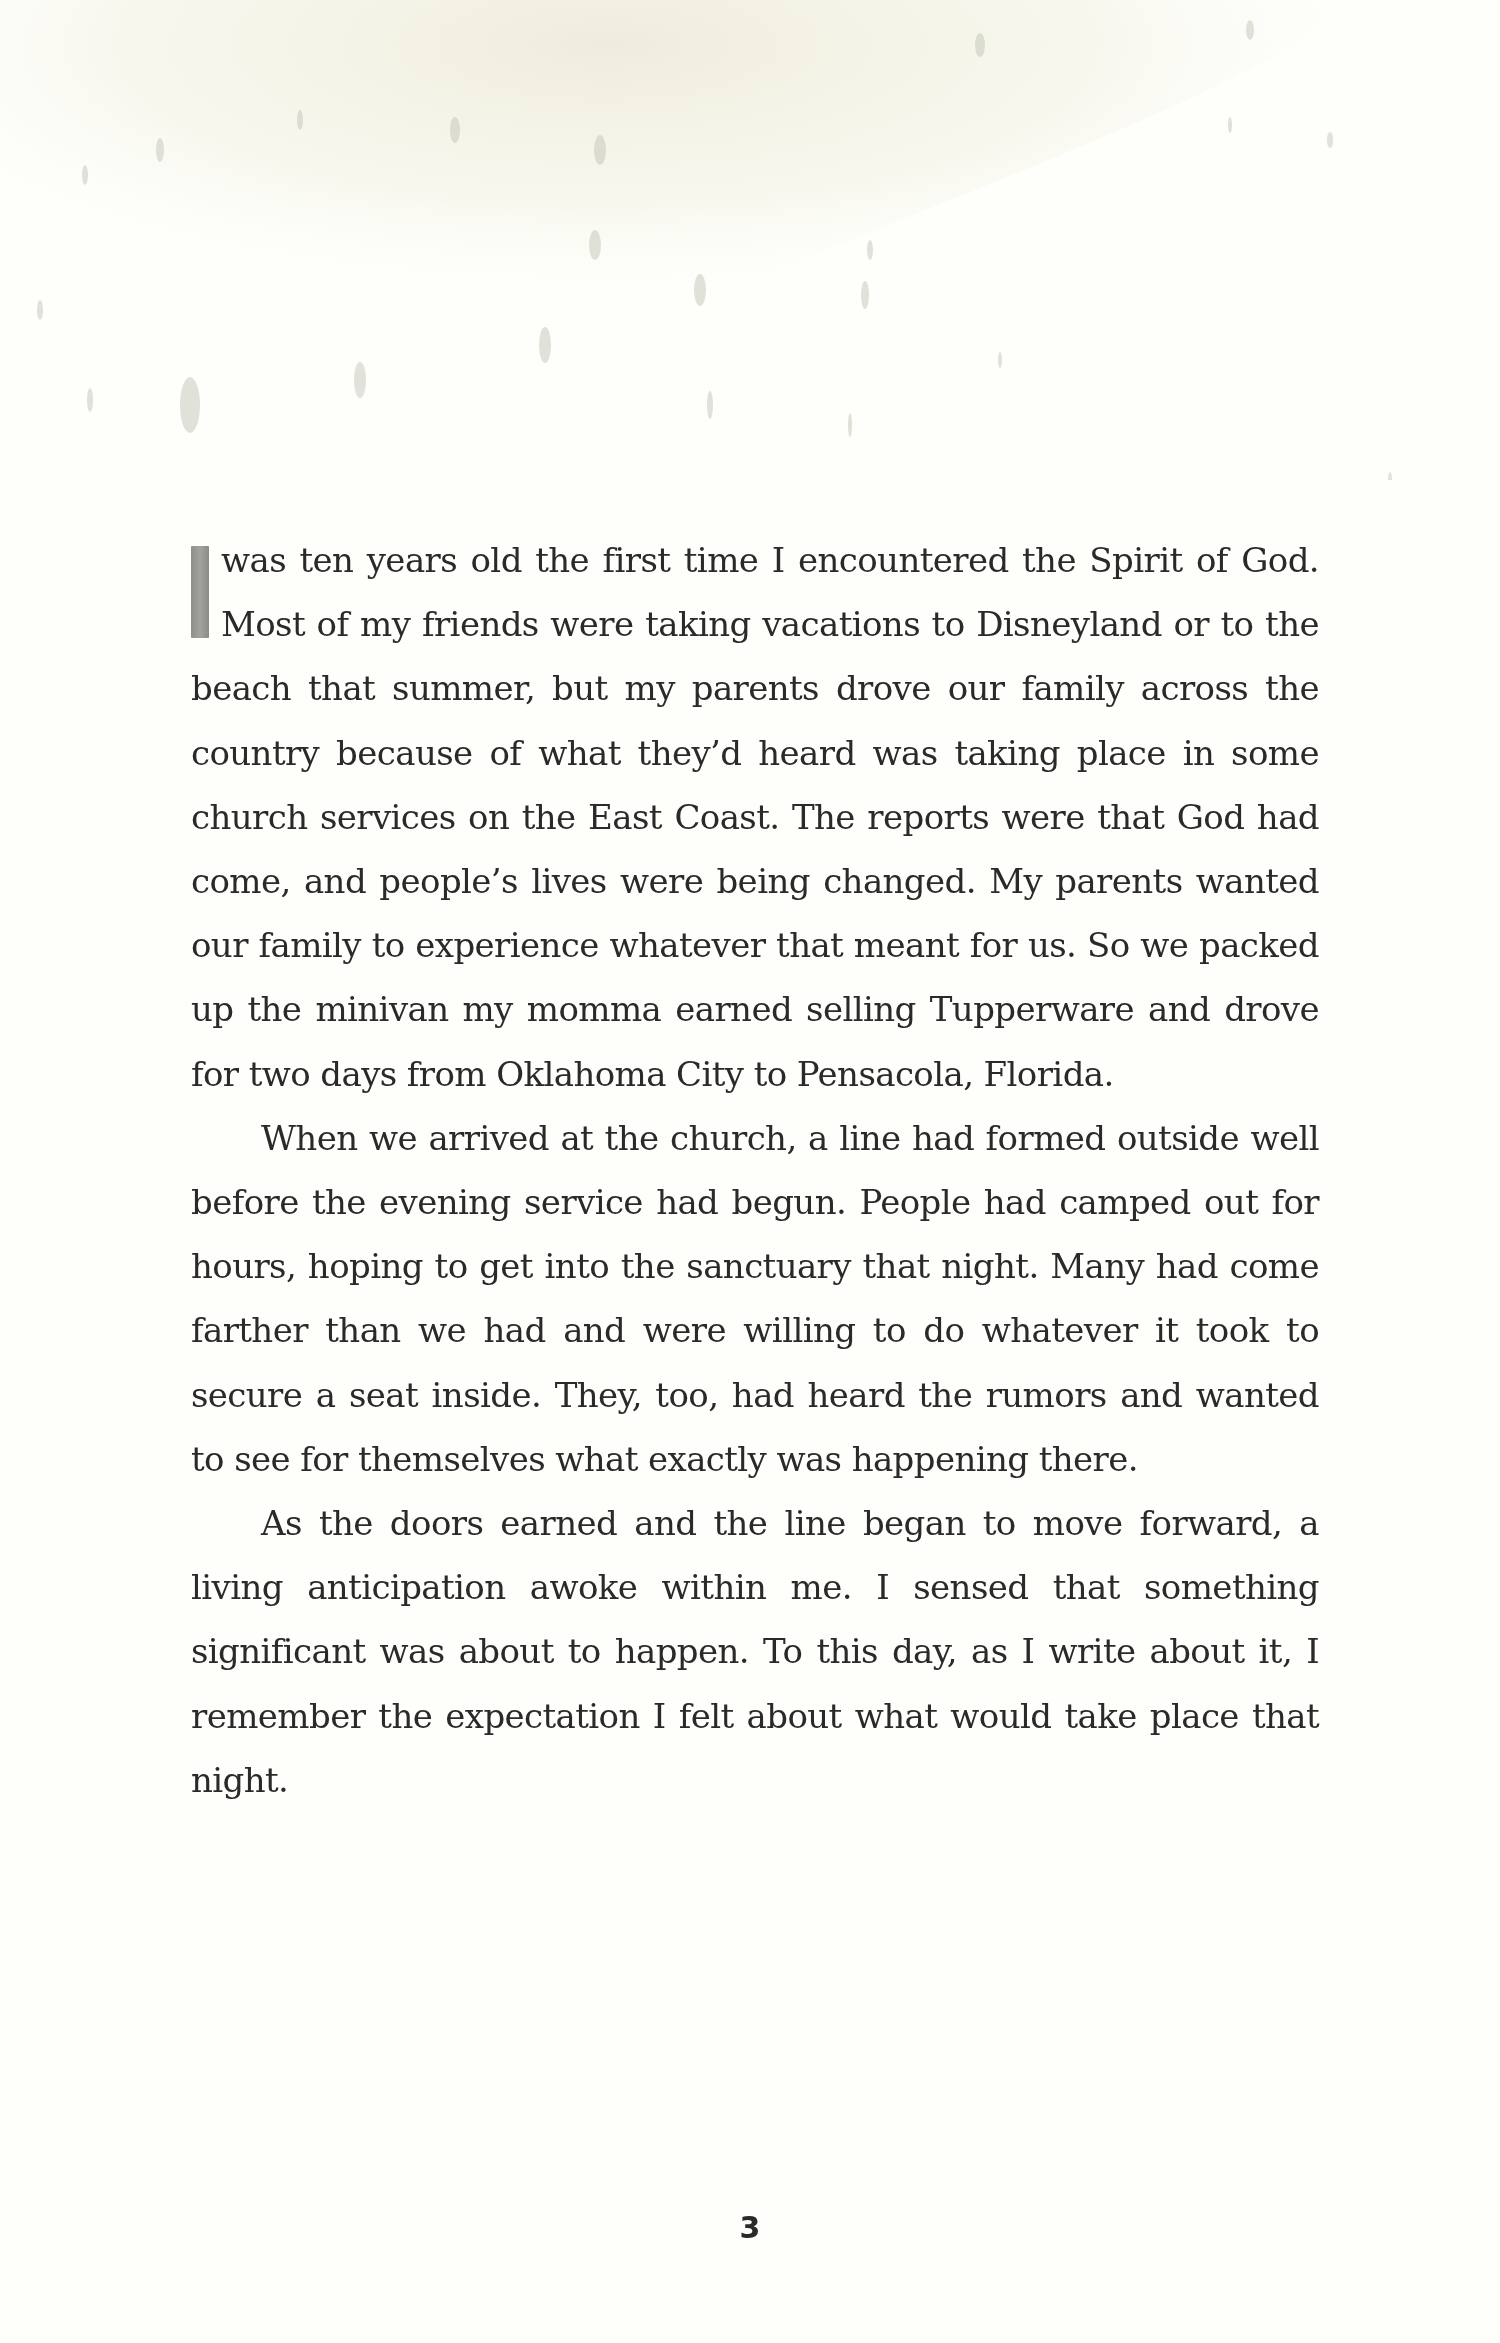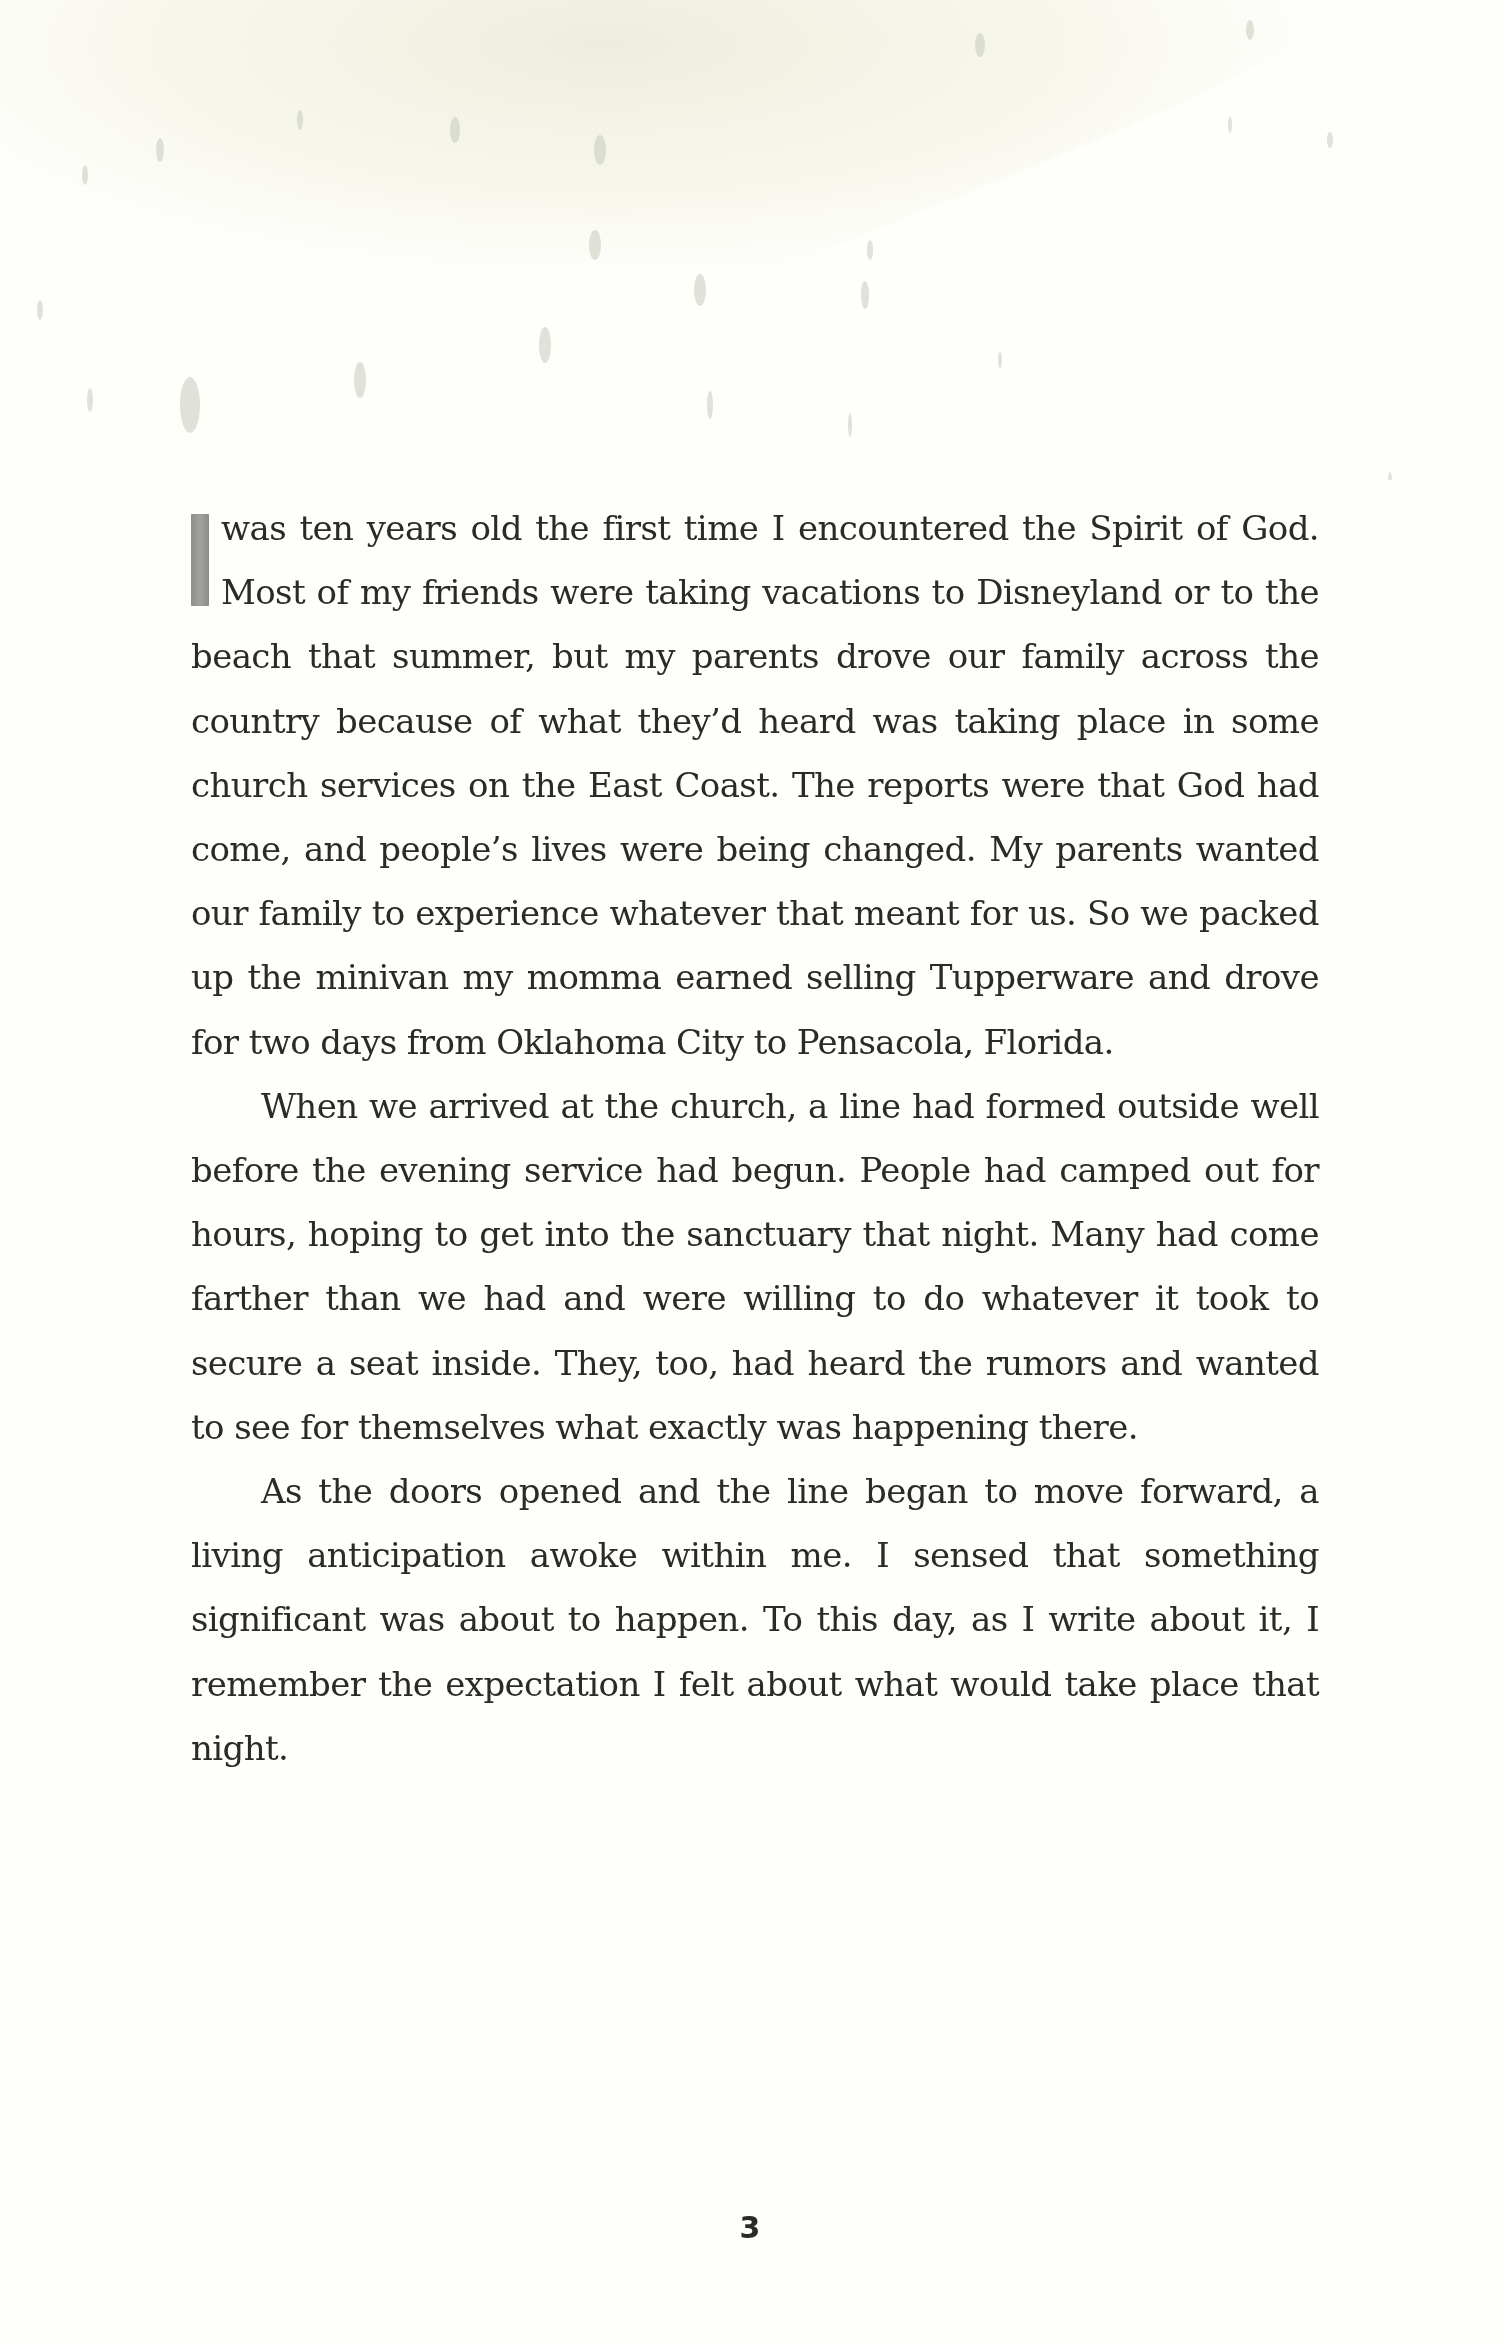--- a/index.html
+++ b/index.html
@@ -17,21 +17,21 @@
       position: absolute;
       left: 0;
       top: 0;
       width: 1500px;
       height: 480px;
       pointer-events: none;
     }
     .page-body {
       position: absolute;
       left: 191px;
-      top: 496px;
+      top: 528px;
       width: 1128px;
       font-family: "DejaVu Serif", "Liberation Serif", serif;
       font-size: 34px;
       line-height: 64.2px;
       color: #2a2a2a;
       letter-spacing: -0.6px;
       word-spacing: 0px;
     }
     .page-body p {
       margin: 0;
@@ -102,16 +102,16 @@
     <ellipse cx="1000" cy="360" rx="2" ry="8"></ellipse>
     <ellipse cx="1390" cy="480" rx="2" ry="8"></ellipse>
   </g>
 </svg>
 
 <main class="page-body">
   <p class="first-para">
     <span class="drop-cap" aria-label="I"></span><span>was ten years old the first time I encountered the Spirit of God. Most of my friends were taking vacations to Disneyland or to the beach that summer, but my parents drove our family across the country because of what they’d heard was taking place in some church services on the East Coast. The reports were that God had come, and people’s lives were being changed. My parents wanted our family to experience whatever that meant for us. So we packed up the minivan my momma earned selling Tupperware and drove for two days from Oklahoma City to Pensacola, Florida.</span>
   </p>
   <p class="indent">When we arrived at the church, a line had formed outside well before the evening service had begun. People had camped out for hours, hoping to get into the sanctuary that night. Many had come farther than we had and were willing to do whatever it took to secure a seat inside. They, too, had heard the rumors and wanted to see for themselves what exactly was happening there.</p>
-  <p class="indent">As the doors opened and the line began to move forward, a living anticipation awoke within me. I sensed that something significant was about to happen. To this day, as I write about it, I remember the expectation I felt about what would take place that night.</p>
+  <p class="indent">As the doors earned and the line began to move forward, a living anticipation awoke within me. I sensed that something significant was about to happen. To this day, as I write about it, I remember the expectation I felt about what would take place that night.</p>
 </main>
 
 <div class="page-number">3</div>
 
 </body></html>

